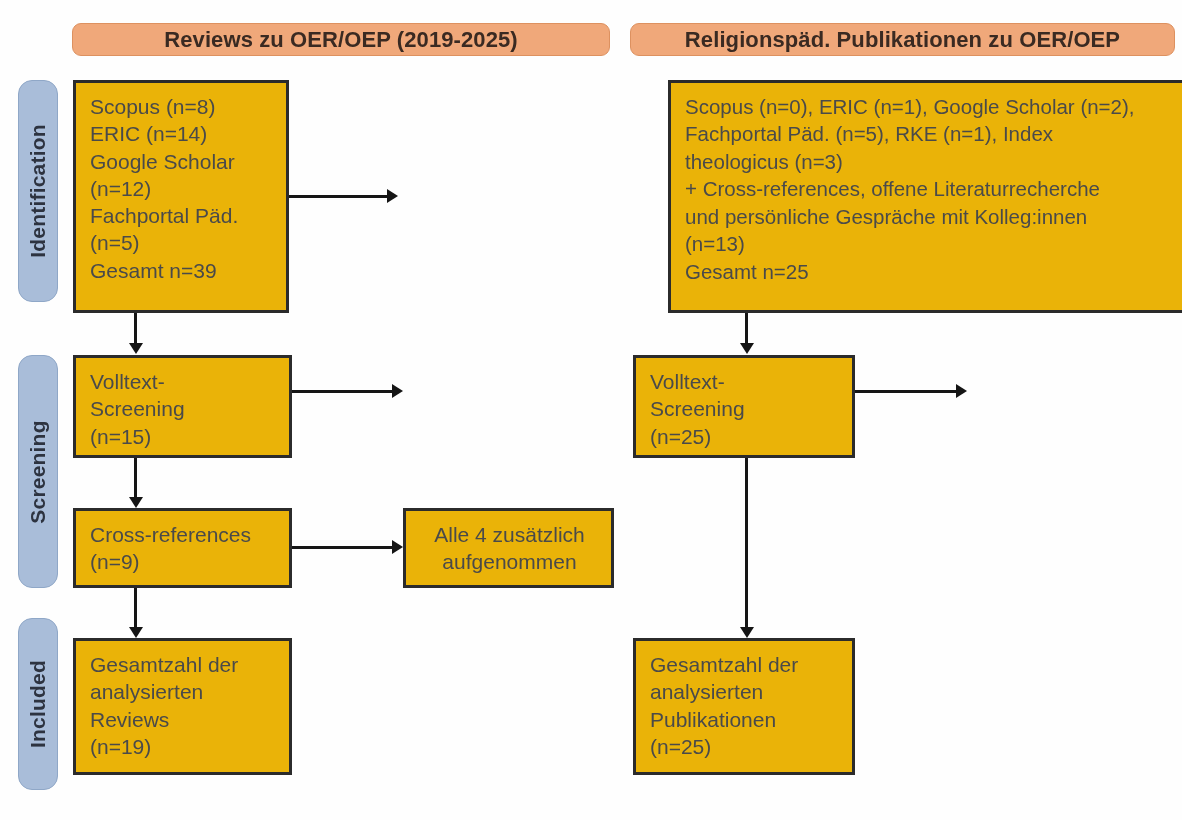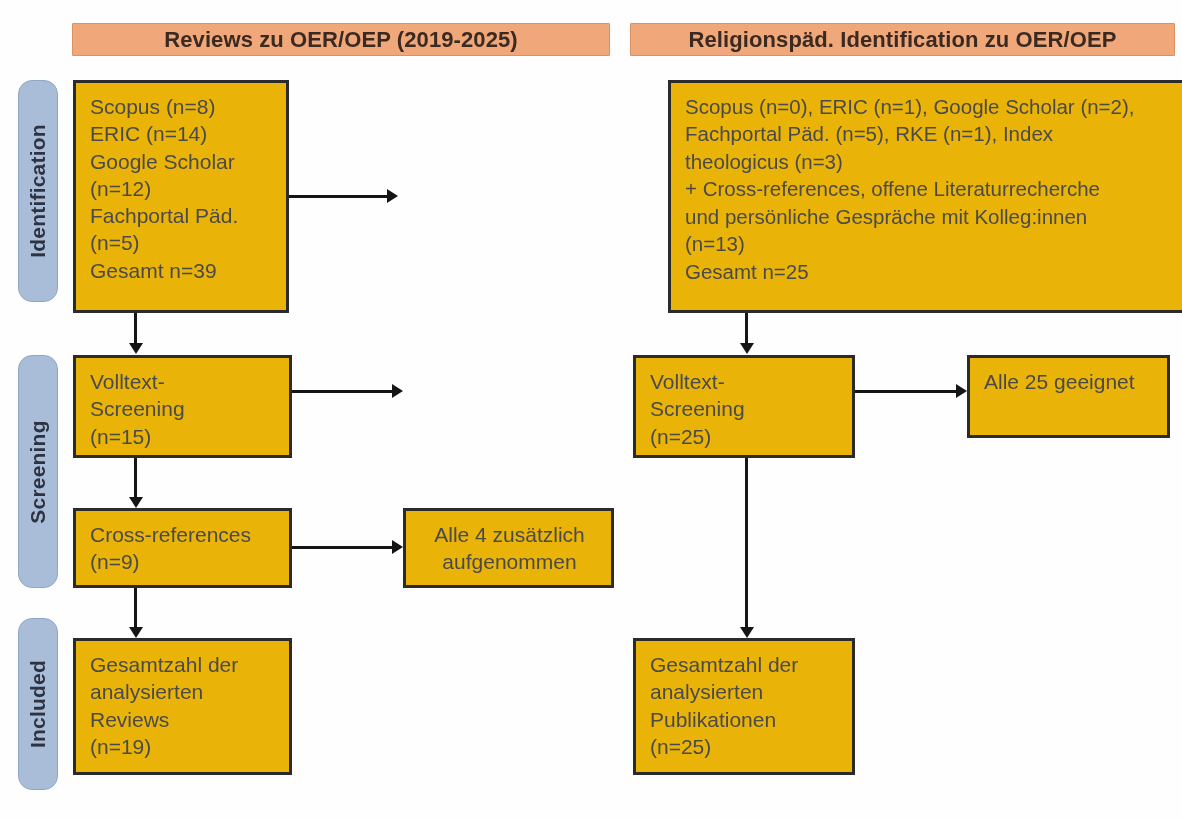--- a/index.html
+++ b/index.html
@@ -35,21 +35,21 @@
     font-weight: 700;
     color: #2d3340;
     letter-spacing: .2px;
   }
 
   
   .header-pill {
     position: absolute;
     background: #f0a87a;
     border: 1px solid #dd9160;
-    border-radius: 1px;
+    border-radius: 9px;
     box-sizing: border-box;
     display: flex;
     align-items: center;
     justify-content: center;
     font-size: 22px;
     font-weight: 700;
     color: #3a2a22;
     letter-spacing: .1px;
   }
 
@@ -103,21 +103,21 @@
   <div class="stage-label" style="left:18px; top:355px; width:40px; height:233px;">
     <span>Screening</span>
   </div>
 
   <div class="stage-label" style="left:18px; top:618px; width:40px; height:172px;">
     <span>Included</span>
   </div>
 
   <div class="header-pill" style="left:72px; top:23px; width:538px; height:33px;">Reviews zu OER/OEP (2019-2025)</div>
 
-  <div class="header-pill" style="left:630px; top:23px; width:545px; height:33px;">Religionspäd. Identification zu OER/OEP</div>
+  <div class="header-pill" style="left:630px; top:23px; width:545px; height:33px;">Religionspäd. Publikationen zu OER/OEP</div>
 
   <div class="node tight" style="left:73px; top:80px; width:216px; height:233px;">Scopus (n=8)
 ERIC (n=14)
 Google Scholar
 (n=12)
 Fachportal Päd.
 (n=5)
 Gesamt n=39</div>
 
 
@@ -163,21 +163,20 @@
 (n=13)
 Gesamt n=25</div>
 
   <div class="conn v" style="left:745px; top:313px; width:3px; height:31px;"></div>
   <div class="arrow-down" style="left:740px; top:343px;"></div>
 
   <div class="node tight" style="left:633px; top:355px; width:222px; height:103px;">Volltext-
 Screening
 (n=25)</div>
 
-  <div class="node" style="left:967px; top:355px; width:203px; height:83px;">Alle 25 geeignet</div>
 
   <div class="conn h" style="left:855px; top:390px; width:101px;"></div>
   <div class="arrow-right" style="left:956px; top:384px;"></div>
 
   <div class="conn v" style="left:745px; top:458px; width:3px; height:170px;"></div>
   <div class="arrow-down" style="left:740px; top:627px;"></div>
 
   <div class="node tight" style="left:633px; top:638px; width:222px; height:137px;">Gesamtzahl der
 analysierten
 Publikationen

